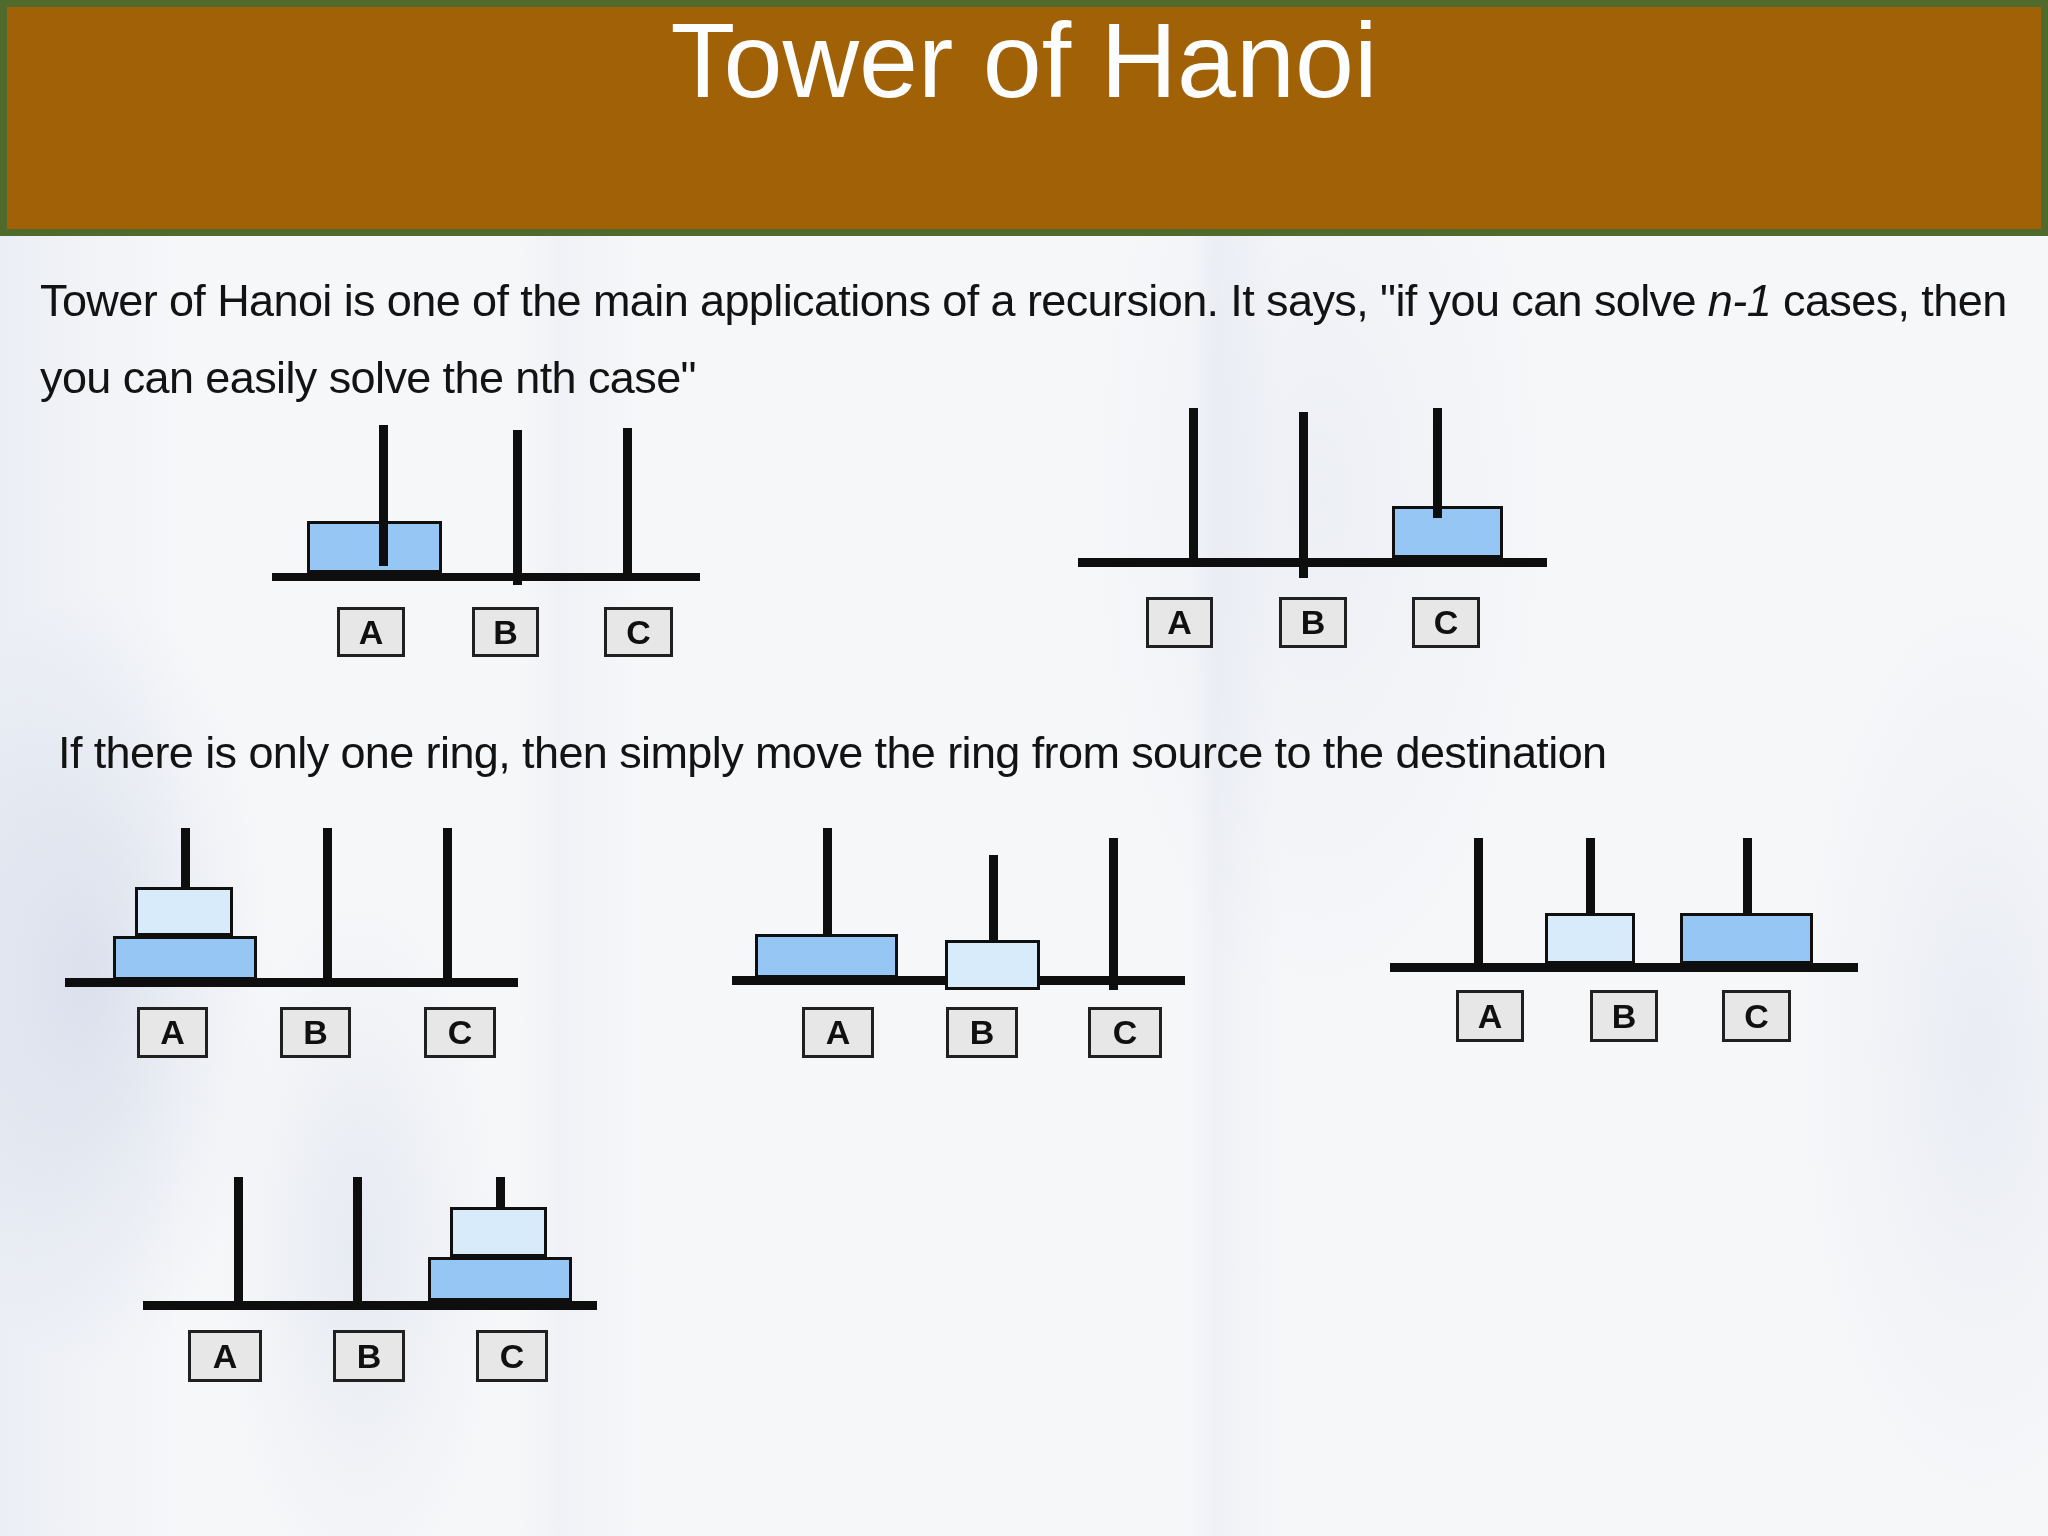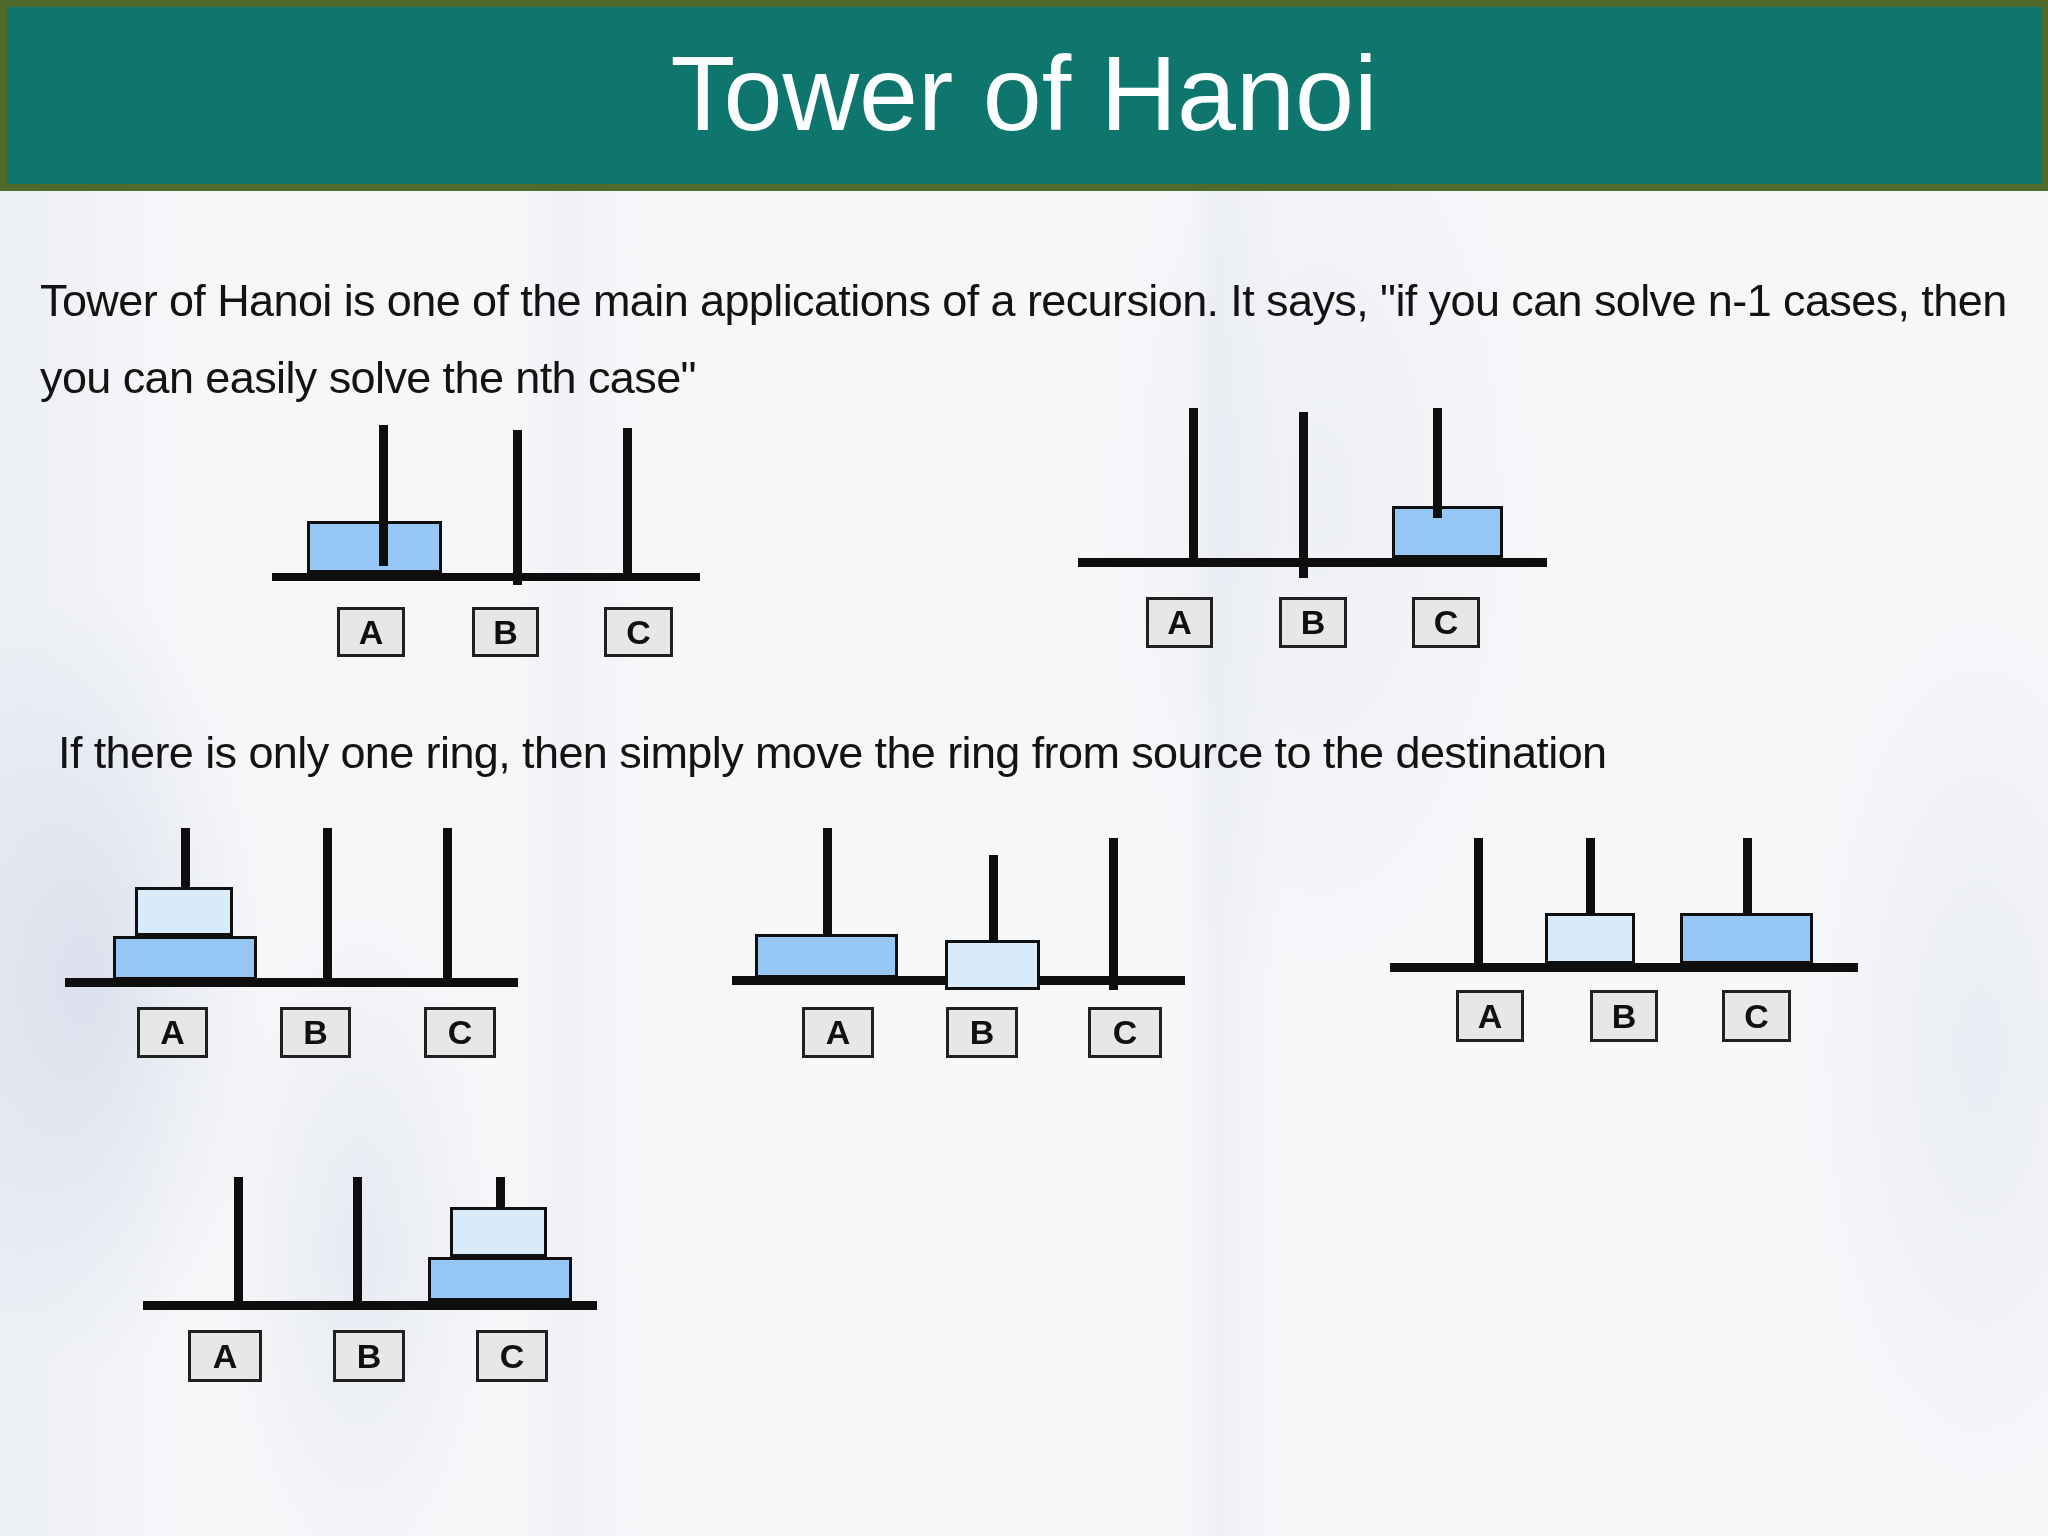--- a/index.html
+++ b/index.html
@@ -21,25 +21,25 @@
       radial-gradient(ellipse 260px 560px at 90px 980px,  rgba(168,182,214,0.30), transparent 70%),
       radial-gradient(ellipse 200px 500px at 360px 1250px, rgba(175,188,215,0.22), transparent 70%),
       radial-gradient(ellipse 320px 700px at 1320px 500px, rgba(190,200,225,0.16), transparent 72%),
       radial-gradient(ellipse 260px 650px at 1980px 1050px,rgba(185,196,222,0.20), transparent 70%),
       linear-gradient(90deg, rgba(205,213,232,0.25) 0px, transparent 180px),
       linear-gradient(90deg, transparent 520px, rgba(210,216,232,0.18) 560px, transparent 640px),
       linear-gradient(90deg, transparent 1190px, rgba(205,212,230,0.20) 1215px, transparent 1280px);
   }
   .header {
     position: absolute; left: 0; top: 0;
-    width: 2048px; height: 191px;
+    width: 2048px; height: 236px;
     box-sizing: border-box;
-    background: #0f766e;
+    background: #a16207;
     border: 7px solid #4F6A2B;
-    display: flex; align-items: center; justify-content: center;
+    display: flex; justify-content: center;
   }
   .header .title {
     color: #FCFDFE;
     font-size: 106px;
     letter-spacing: 0px;
     line-height: 1;
     padding-bottom: 6px;
   }
   .para {
     position: absolute;
@@ -83,21 +83,21 @@
 </head>
 <body>
 
 <div class="slide">
   <div class="bg-texture"></div>
 
   <div class="header">
     <span class="title">Tower of Hanoi</span>
   </div>
 
-  <div id="intro-para" class="para"><span>Tower of Hanoi is one of the main applications of a recursion. It says, "if you can solve </span><span style=" text-align: center;">n-1</span><span> cases, then you can easily solve the </span><span style="">nth</span><span> case"</span></div>
+  <div id="intro-para" class="para"><span>Tower of Hanoi is one of the main applications of a recursion. It says, "if you can solve </span><span style="font-style: italic; text-align: center;">n-1</span><span> cases, then you can easily solve the </span><span style="">nth</span><span> case"</span></div>
   <div id="one-ring-para" class="para">If there is only one ring, then simply move the ring from source to the destination</div>
 
   <div class="diagram-layer">
       <div class="baseline" style="left: 272px; top: 573px; width: 428px; height: 8px;"></div>
       <div class="pole" style="left: 379px; top: 425px; height: 141px; z-index: 3; background: rgb(14, 14, 14);"></div>
       <div class="pole" style="left: 513px; top: 430px; height: 155px; z-index: 1; background: rgb(14, 14, 14);"></div>
       <div class="pole" style="left: 623px; top: 428px; height: 153px; z-index: 1; background: rgb(14, 14, 14);"></div>
       <div class="ring" style="left: 307px; top: 521px; width: 135px; height: 52px; background: linear-gradient(rgb(149, 198, 244), rgb(149, 198, 244));"></div>
       <div class="plabel" style="left: 337px; top: 607px; width: 68px; height: 50px; background: rgb(231, 231, 231);">A</div>
       <div class="plabel" style="left: 472px; top: 607px; width: 67px; height: 50px; background: rgb(231, 231, 231);">B</div>

